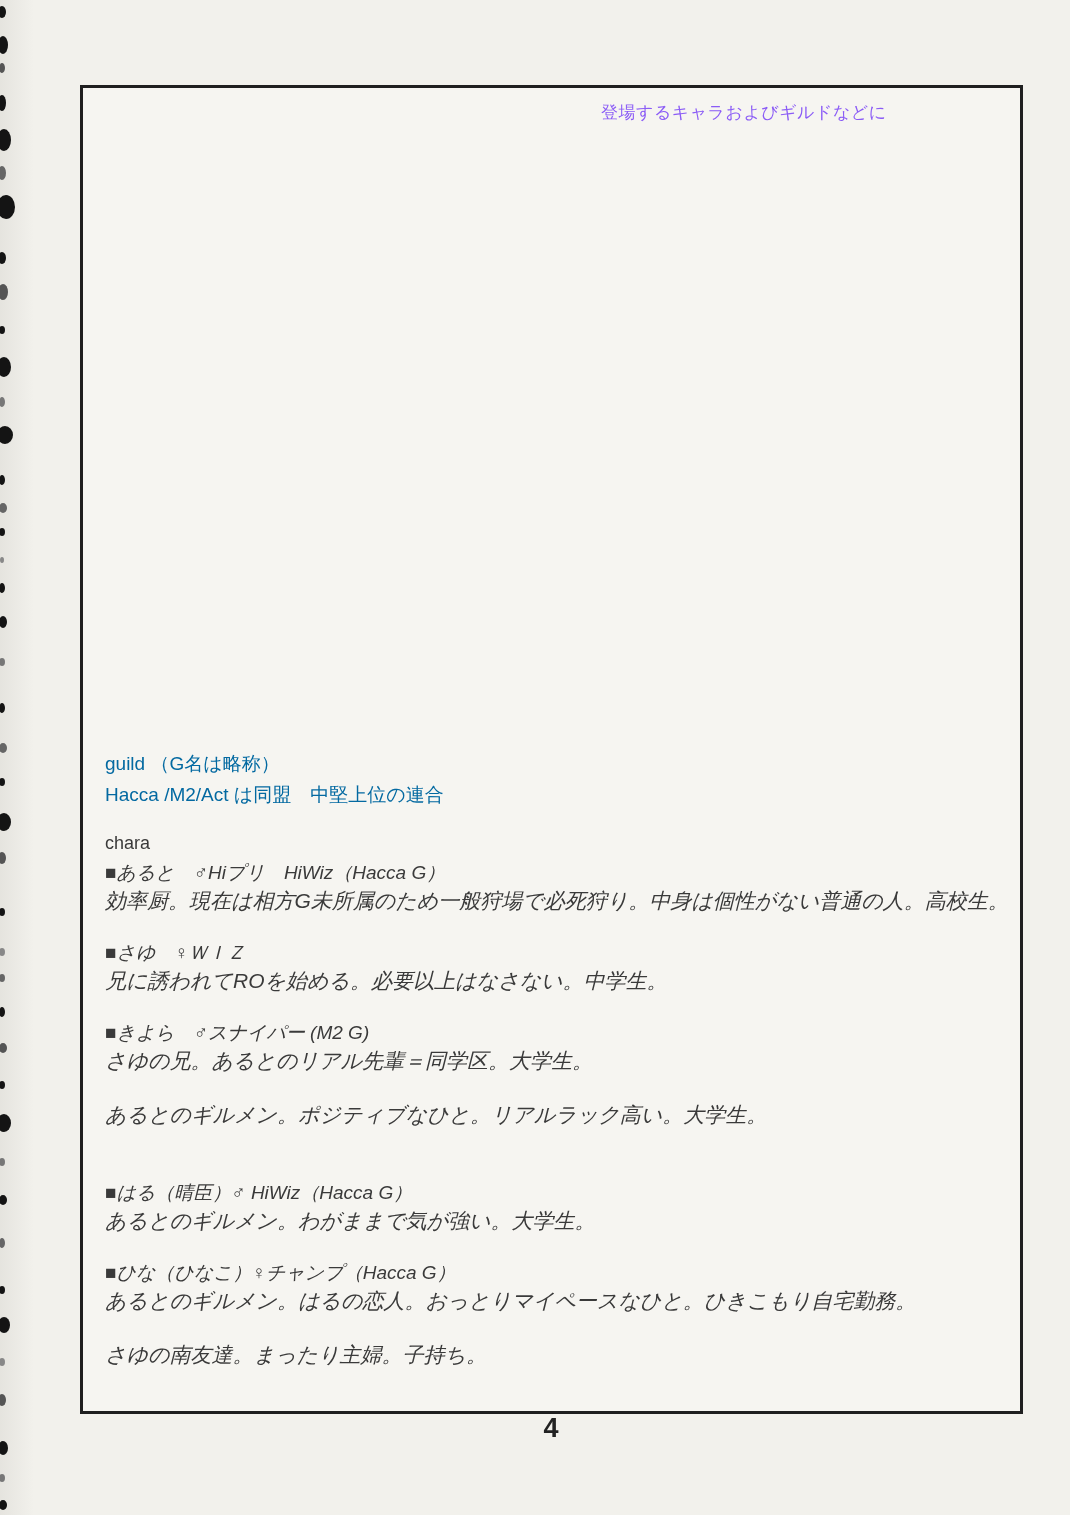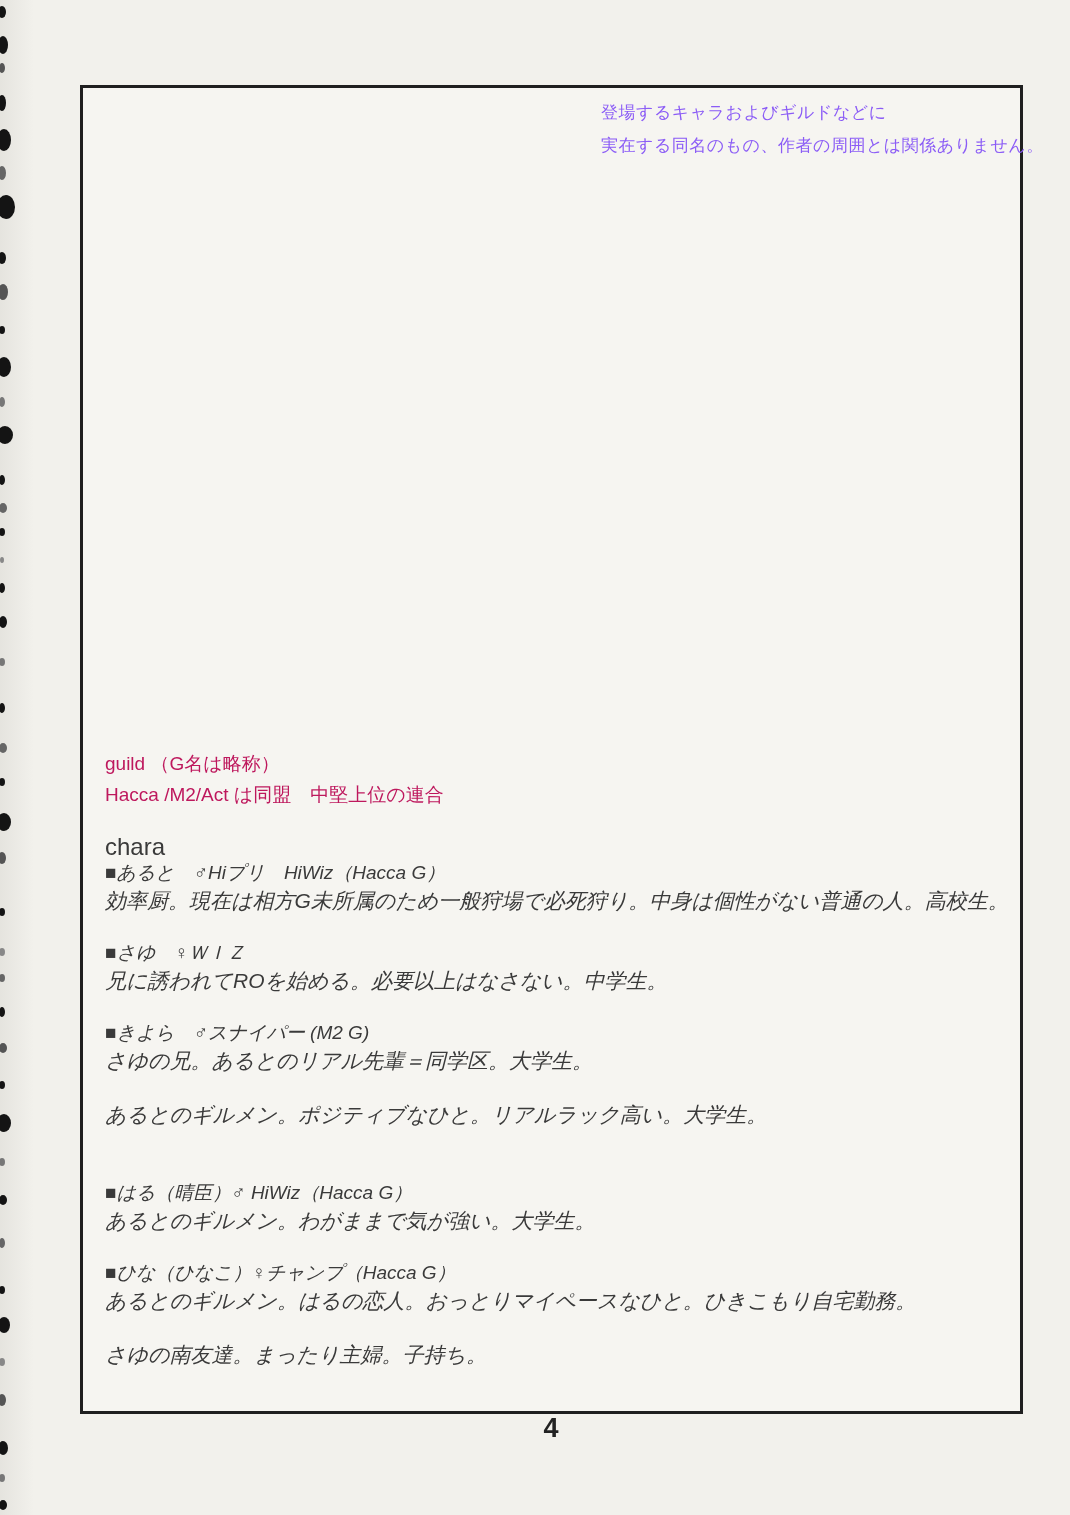--- a/index.html
+++ b/index.html
@@ -25,26 +25,26 @@
     background: #f6f5f1;
     box-sizing: border-box;
   }
   .disclaimer {
     position: absolute; left: 601px; top: 96px;
     font-size: 17px; line-height: 33px; color: #8b5cf6;
     letter-spacing: 0.5px; white-space: nowrap;
   }
   .guild-block {
     position: absolute; left: 105px; top: 748px;
-    font-size: 19px; line-height: 31px; color: #be185d;
+    font-size: 19px; line-height: 31px; color: #0369a1;
     white-space: nowrap;
   }
   .chara-heading {
     position: absolute; left: 105px; top: 833px;
-    font-size: 24px; color: #3a3a3a;
+    font-size: 18px; color: #3a3a3a;
   }
   .entry {
     position: absolute; left: 105px;
     white-space: nowrap; color: #3a3a3a; font-style: italic;
   }
   .entry .title { font-size: 19px; line-height: 26px; }
   .entry .desc  { font-size: 21px; line-height: 22px; margin-top: 4px; }
   .e1 { top: 860px; } .e2 { top: 940px; } .e3 { top: 1020px; }
   .e4 { top: 1100px; } .e5 { top: 1180px; } .e6 { top: 1260px; }
   .e7 { top: 1340px; }
@@ -103,21 +103,20 @@
     <ellipse cx="3" cy="1448" rx="5" ry="7"></ellipse>
     <ellipse cx="2" cy="1478" rx="3" ry="4" fill="#777"></ellipse>
     <ellipse cx="3" cy="1505" rx="4" ry="5"></ellipse>
   </g>
 </svg>
 
 <div class="frame"></div>
 
 <div class="disclaimer">
   <div>登場するキャラおよびギルドなどに</div>
-  <div>実在する同名のもの、作者の周囲とは関係ありません。</div>
 </div>
 
 <div class="guild-block">
   <div>guild （G名は略称）</div>
   <div>Hacca /M2/Act は同盟　中堅上位の連合</div>
 </div>
 
 <div class="chara-heading">chara</div>
 
 <div class="entry e1">

